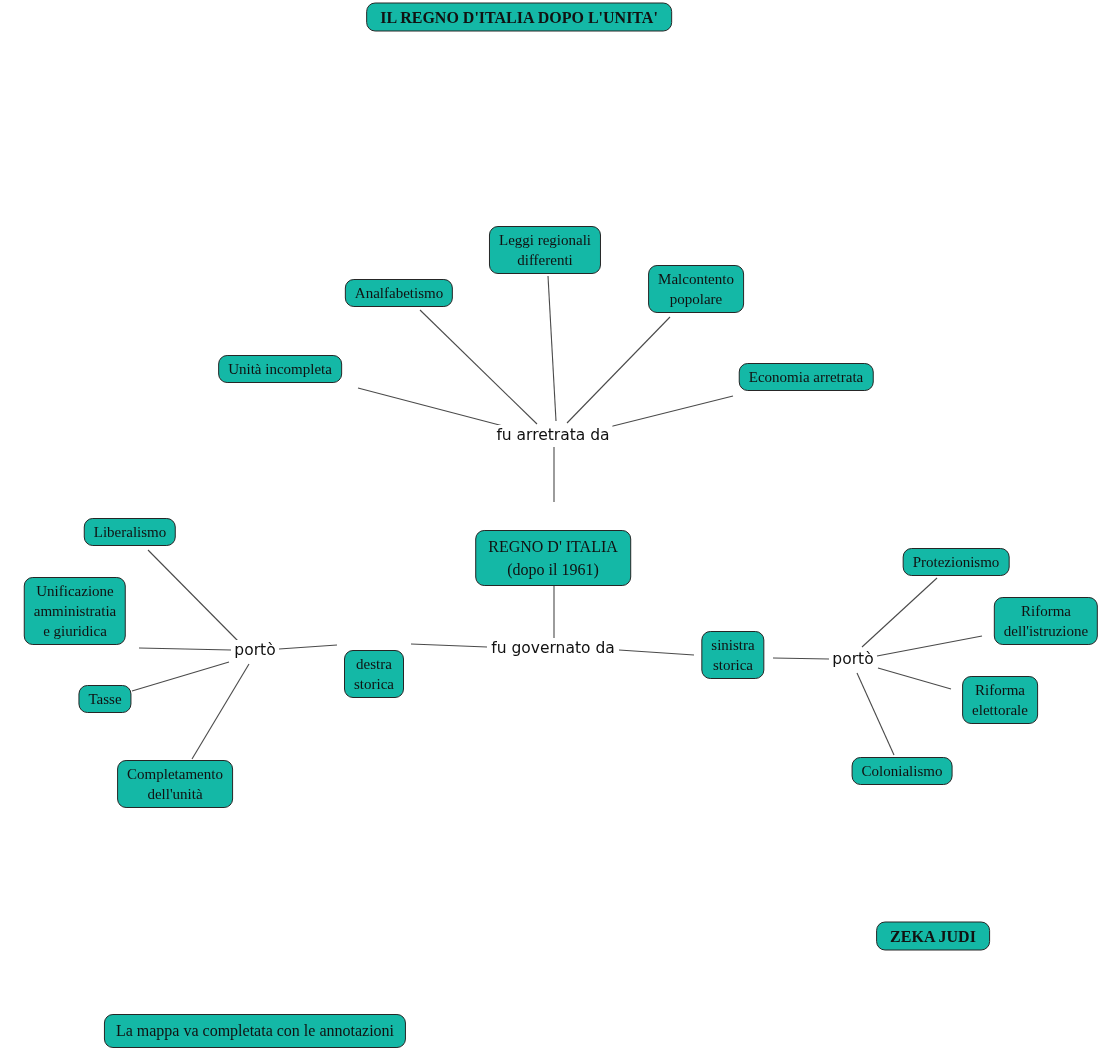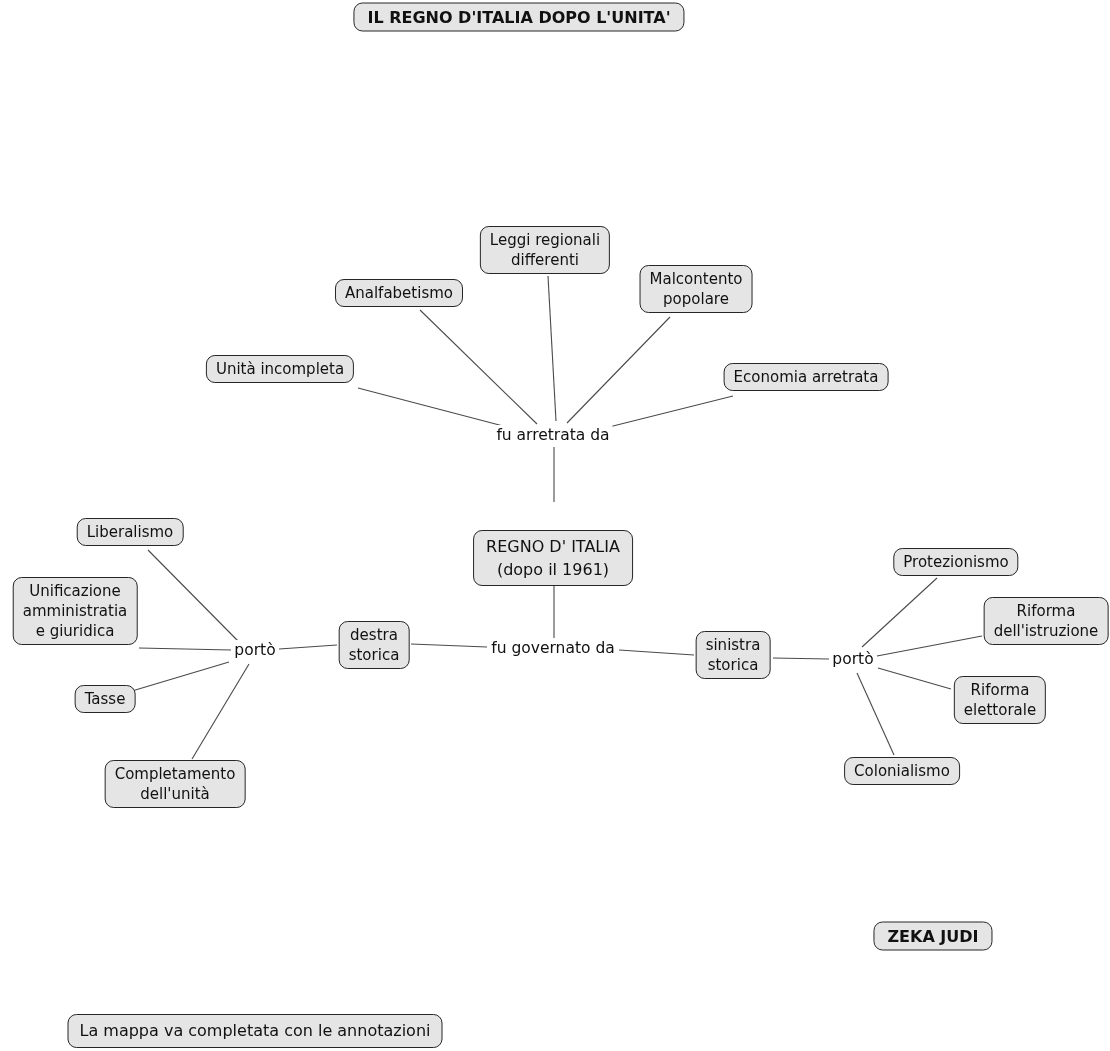--- a/index.html
+++ b/index.html
@@ -21,30 +21,31 @@
     width: 1110px;
     height: 1051px;
   }
   .links-layer line {
     stroke: #4a4a4a;
     stroke-width: 1.1;
   }
   .node {
     position: absolute;
     transform: translate(-50%, -50%);
-    background: #e5e5e5;
+    background: #14b8a6;
     border: 1px solid #262626;
     border-radius: 9px;
     padding: 3px 9px;
     font-size: 15px;
     line-height: 20px;
     color: #111111;
     text-align: center;
     white-space: pre-line;
     box-sizing: border-box;
+    font-family: Liberation Serif, serif;
   }
   .node.central {
     border-width: 1.5px;
     font-size: 16px;
     line-height: 23px;
     padding: 4px 12px;
     margin-top: 28px;
   }
   .node.bold {
     font-weight: bold;
@@ -108,21 +109,21 @@
 popolare</div>
   <div class="node" style="left:806px; top:377px;">Economia arretrata</div>
 
   <div class="link-label" style="left:553px; top:435px;">fu arretrata da</div>
 
   <div class="node central" style="left:553px; top:530px;">REGNO D' ITALIA
 (dopo il 1961)</div>
 
   <div class="link-label" style="left:553px; top:648px;">fu governato da</div>
 
-  <div class="node" style="left:374px; top:645px;">destra
+  <div class="node" style="left:374px; top:674px;">destra
 storica</div>
   <div class="node" style="left:733px; top:655px;">sinistra
 storica</div>
 
   <div class="link-label" style="left:255px; top:650px;">portò</div>
   <div class="link-label" style="left:853px; top:659px;">portò</div>
 
   <div class="node" style="left:130px; top:532px;">Liberalismo</div>
   <div class="node" style="left:75px; top:611px;">Unificazione
 amministratia

